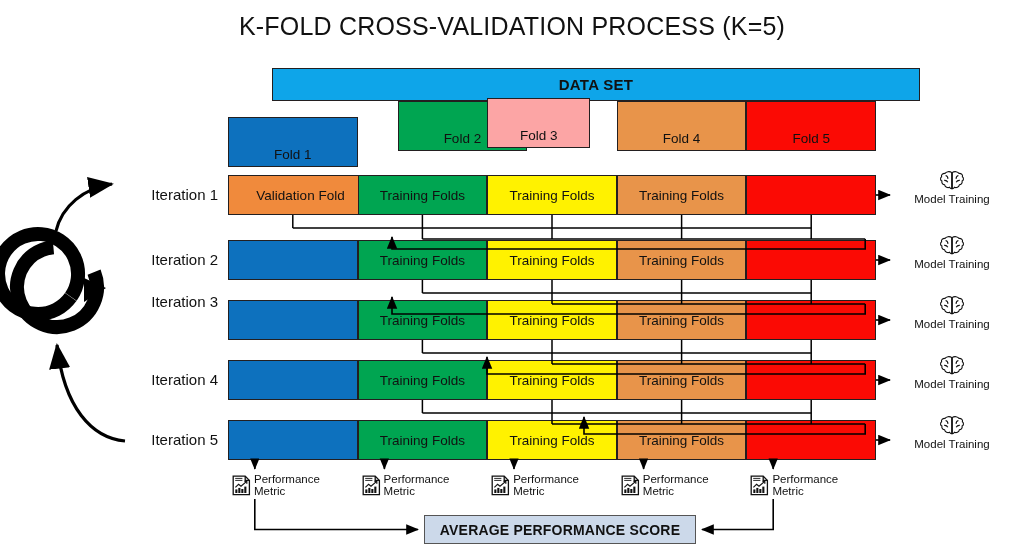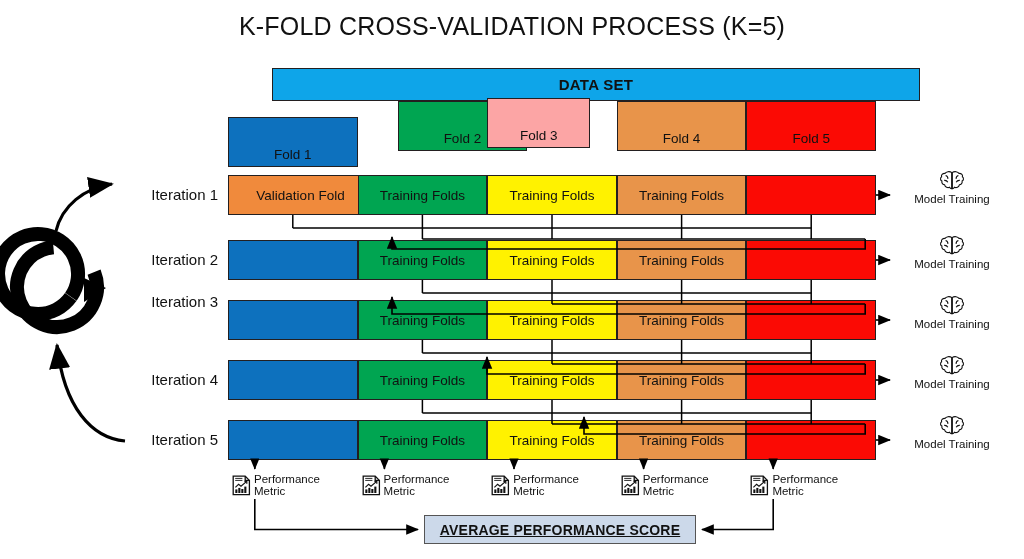--- a/index.html
+++ b/index.html
@@ -67,21 +67,20 @@
     display:flex;align-items:center;gap:3px;
     font-size:11.5px;color:#111;line-height:1.05;
   }
   .pm .pmtxt{display:block;}
 
   
   .avgbox{
     background:#ccd9ea;
     font-weight:bold;font-size:14px;letter-spacing:.2px;
     border:1.5px solid #555;
-    text-decoration:underline;
   }
 
   svg.layer{position:absolute;left:0;top:0;width:1024px;height:559px;pointer-events:none;}
 </style>
 </head>
 <body>
 
 <div id="stage">
 
   <div class="title">K-FOLD CROSS-VALIDATION PROCESS  (K=5)</div>

